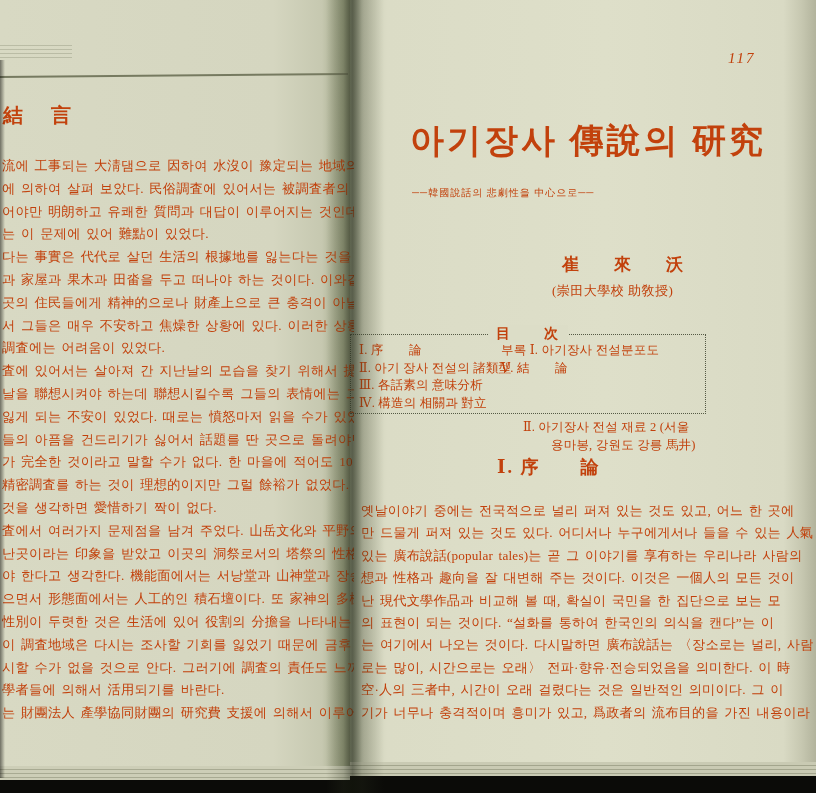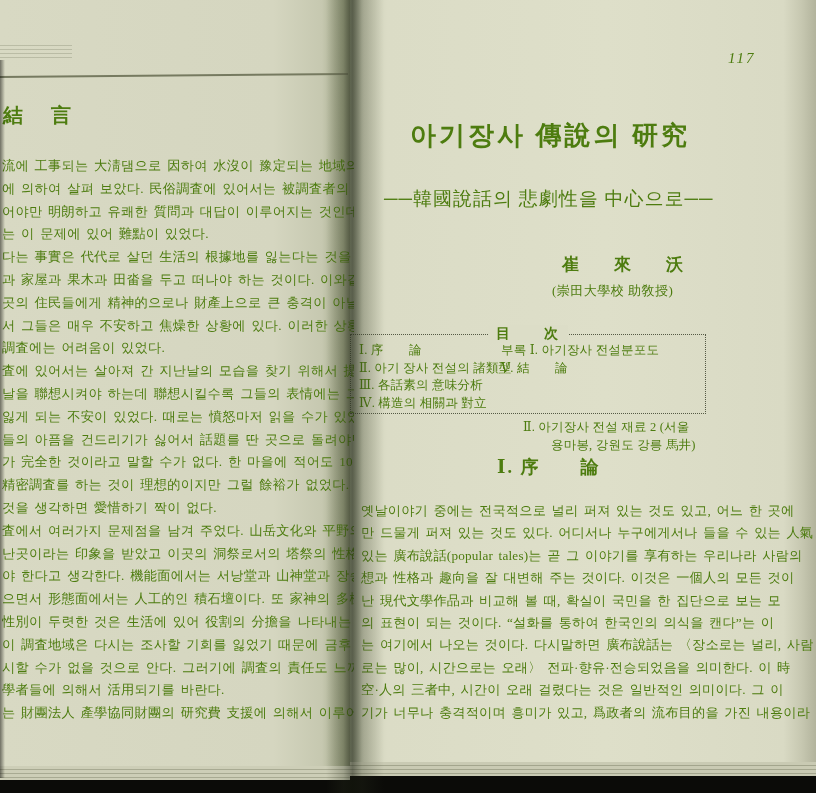--- a/index.html
+++ b/index.html
@@ -24,30 +24,30 @@
     background:repeating-linear-gradient(180deg,transparent 0 3px,rgba(105,110,85,.45) 3px 4px);}
   .left-dark-edge{position:absolute;left:0;top:60px;width:5px;height:718px;z-index:3;
     background:linear-gradient(90deg,rgba(8,8,4,.5),rgba(8,8,4,0));}
   .bottom-edges-left{position:absolute;left:0;top:766px;width:350px;height:14px;z-index:2;
     background:repeating-linear-gradient(180deg,#cdceb7 0 3px,#a8aa92 3px 4px);}
   .bottom-edges-right{position:absolute;left:350px;top:762px;width:466px;height:14px;z-index:2;
     background:repeating-linear-gradient(180deg,#c9cab3 0 3px,#a3a58d 3px 4px);}
   .gutter-shadow{position:absolute;left:326px;top:0;width:58px;height:793px;z-index:6;pointer-events:none;
     background:linear-gradient(90deg,rgba(42,48,30,0) 0%,rgba(42,48,30,.28) 30%,rgba(22,27,14,.52) 46%,rgba(42,48,30,.26) 62%,rgba(42,48,30,0) 100%);}
   
-  .ink{color:#4d7c0f;}
+  .ink{color:#c2410c;}
   .line{white-space:nowrap;}
   
   .left-heading{position:absolute;left:3px;top:102px;font-size:20px;font-weight:600;letter-spacing:4px;z-index:2;}
   .left-body{position:absolute;left:2px;top:155px;width:352px;overflow:hidden;z-index:2;
     font-size:13.2px;line-height:22.8px;letter-spacing:.3px;word-spacing:2px;}
   
   .page-number{position:absolute;left:728px;top:50px;font-size:15px;font-style:italic;letter-spacing:2px;z-index:2;}
-  .article-title{position:absolute;left:410px;top:118px;font-size:26px;font-weight:600;letter-spacing:3px;z-index:2;white-space:nowrap;}
-  .article-subtitle{position:absolute;left:384px;top:186px;font-size:19px;letter-spacing:1px;z-index:2;white-space:nowrap;}
+  .article-title{position:absolute;left:410px;top:118px;font-size:34px;font-weight:600;letter-spacing:3px;z-index:2;white-space:nowrap;}
+  .article-subtitle{position:absolute;left:412px;top:186px;font-size:10px;letter-spacing:1px;z-index:2;white-space:nowrap;}
   .author-name{position:absolute;left:562px;top:253px;font-size:17px;font-weight:600;letter-spacing:9px;z-index:2;white-space:nowrap;}
   .author-affil{position:absolute;left:552px;top:282px;font-size:13px;letter-spacing:.5px;z-index:2;white-space:nowrap;text-align:right;}
   .toc-box{position:absolute;left:350px;top:334px;width:354px;height:78px;z-index:2;
     border:1.6px dotted #555a45;}
   .toc-header{position:absolute;top:-10px;left:50%;transform:translateX(-50%);
     background:#dcddc7;padding:0 8px;font-size:14px;font-weight:600;letter-spacing:2px;white-space:nowrap;}
   .toc-col{position:absolute;top:7px;font-size:12.5px;line-height:17.5px;letter-spacing:.2px;}
   .toc-col-left{left:8px;}
   .toc-col-right{left:150px;}
   .toc-indent1{padding-left:22px;margin-top:42px;}

